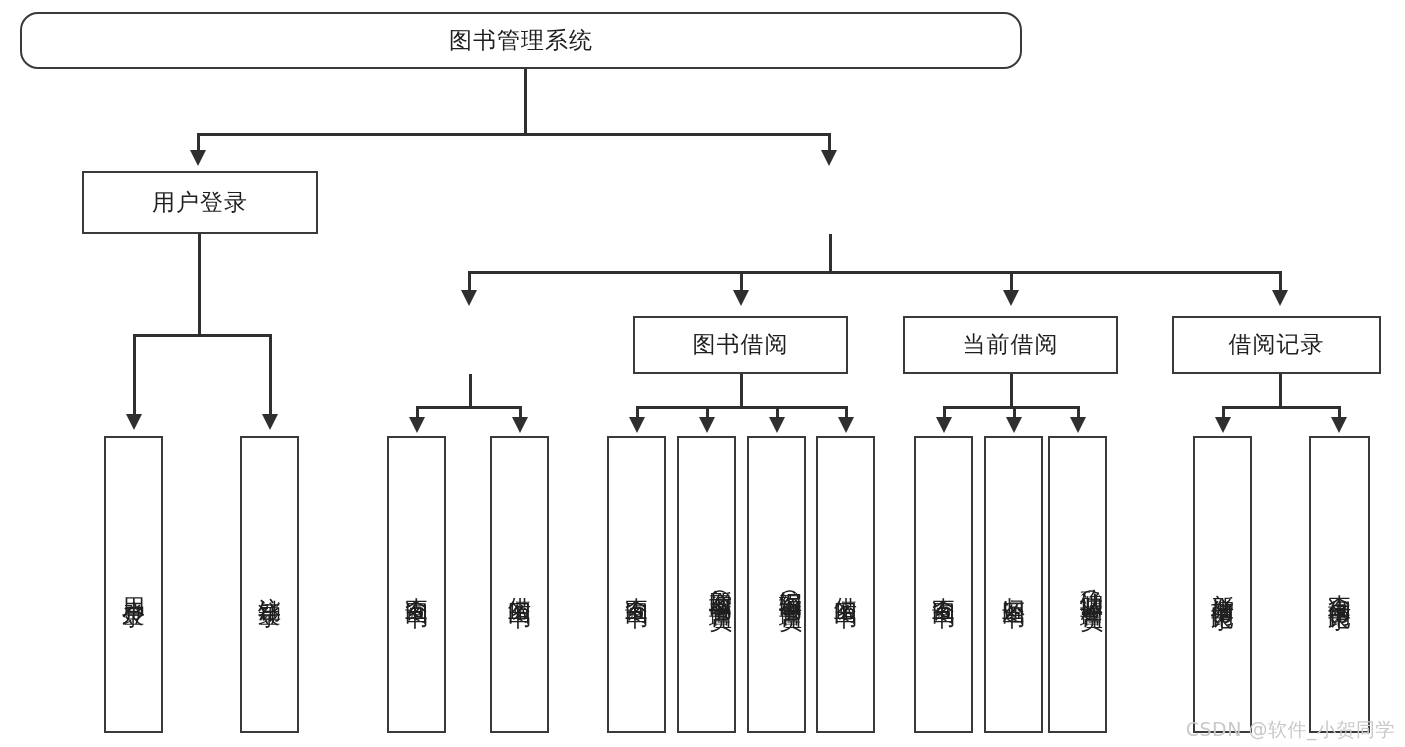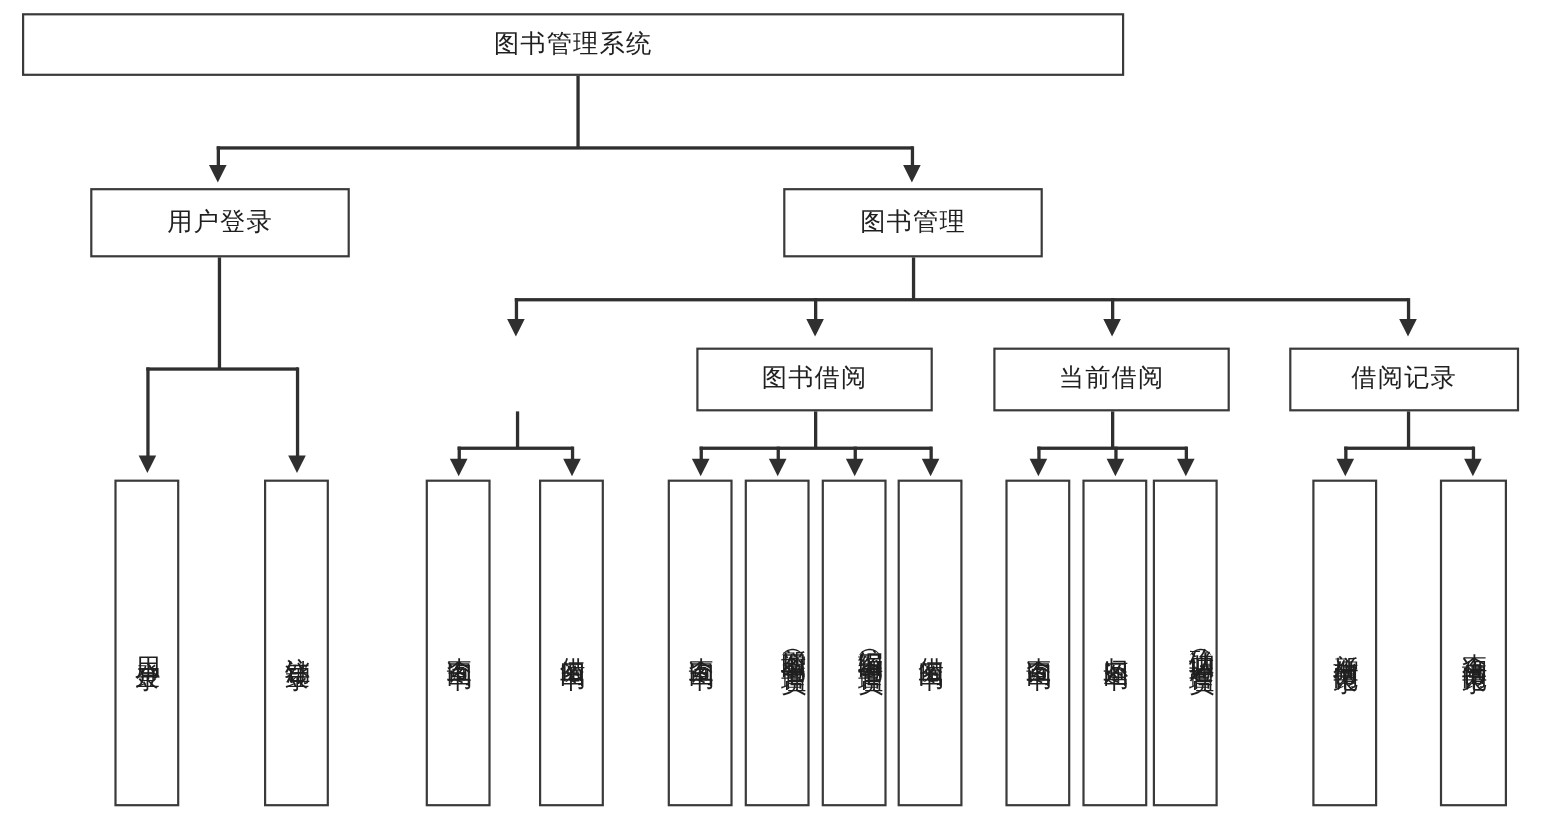--- a/index.html
+++ b/index.html
@@ -65,33 +65,32 @@
     color:#c9c9c9;
     white-space:nowrap;
     letter-spacing:0.5px;
   }
 </style>
 </head>
 <body>
 
 <div id="canvas">
 
-  <div class="node h" style="left:20px;top:12px;width:1002px;height:57px;">图书管理系统</div>
+  <div class="node h" style="left:20px;top:12px;width:1002px;height:57px;border-radius:18px;">图书管理系统</div>
 
   <div class="ln vline" style="left:524px;top:69px;height:65px;"></div>
 
   <div class="ln hline" style="left:197px;top:133px;width:633px;"></div>
 
   <div class="ln vline" style="left:197px;top:133px;height:20px;"></div>
   <div class="arrow" style="left:190px;top:150px;"></div>
   <div class="ln vline" style="left:828px;top:133px;height:20px;"></div>
   <div class="arrow" style="left:821px;top:150px;"></div>
 
   <div class="node h" style="left:82px;top:171px;width:236px;height:63px;">用户登录</div>
-  <div class="node h" style="left:712px;top:171px;width:236px;height:63px;">图书管理</div>
 
   <div class="ln vline" style="left:198px;top:234px;height:101px;"></div>
   <div class="ln hline" style="left:133px;top:334px;width:138px;"></div>
   <div class="ln vline" style="left:133px;top:334px;height:82px;"></div>
   <div class="arrow" style="left:126px;top:414px;"></div>
   <div class="ln vline" style="left:269px;top:334px;height:82px;"></div>
   <div class="arrow" style="left:262px;top:414px;"></div>
 
   <div class="ln vline" style="left:829px;top:234px;height:39px;"></div>
   <div class="ln hline" style="left:468px;top:271px;width:812px;"></div>
@@ -153,13 +152,14 @@
   <div class="node v" style="left:747px;top:436px;width:59px;height:297px;">编辑图书（管理员）</div>
   <div class="node v mid" style="left:816px;top:436px;width:59px;height:297px;">借阅图书</div>
 
   <div class="node v mid" style="left:914px;top:436px;width:59px;height:297px;">查询图书</div>
   <div class="node v mid" style="left:984px;top:436px;width:59px;height:297px;">归还图书</div>
   <div class="node v" style="left:1048px;top:436px;width:59px;height:297px;">确认归还（管理员）</div>
 
   <div class="node v mid" style="left:1193px;top:436px;width:59px;height:297px;">新增借阅记录</div>
   <div class="node v mid" style="left:1309px;top:436px;width:61px;height:297px;">查询借阅记录</div>
 
+  <div id="watermark">CSDN @软件_小贺同学</div>
 </div>
 
 </body></html>

